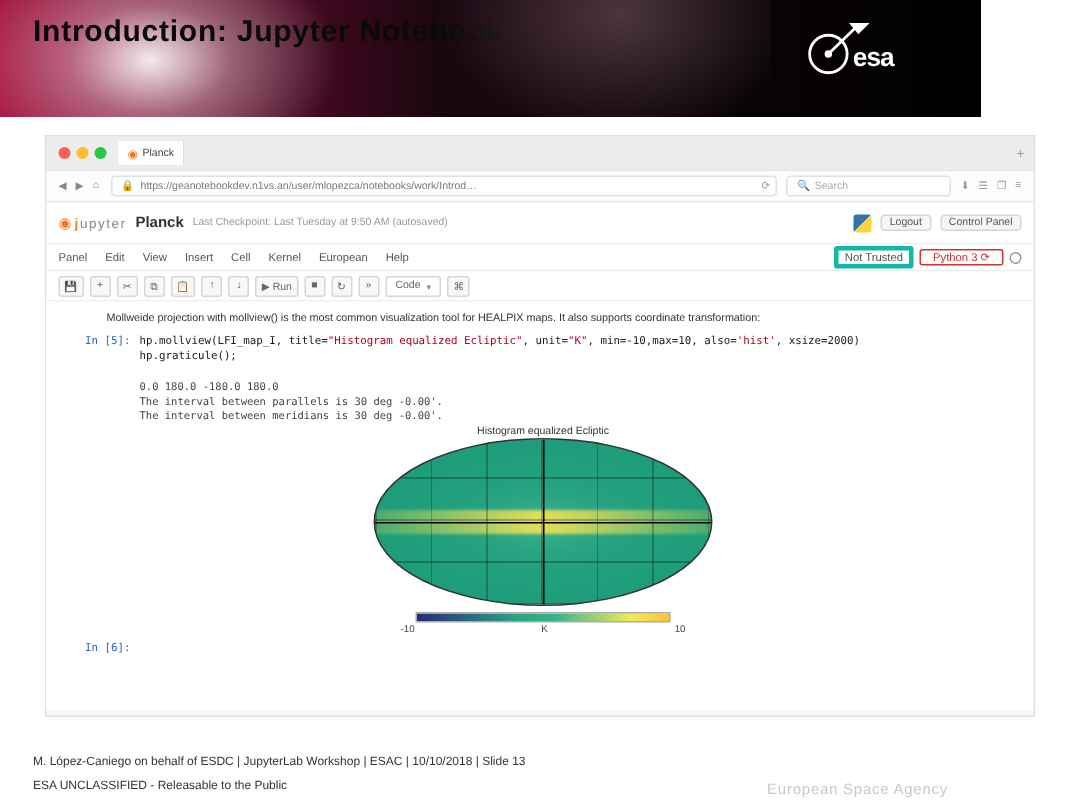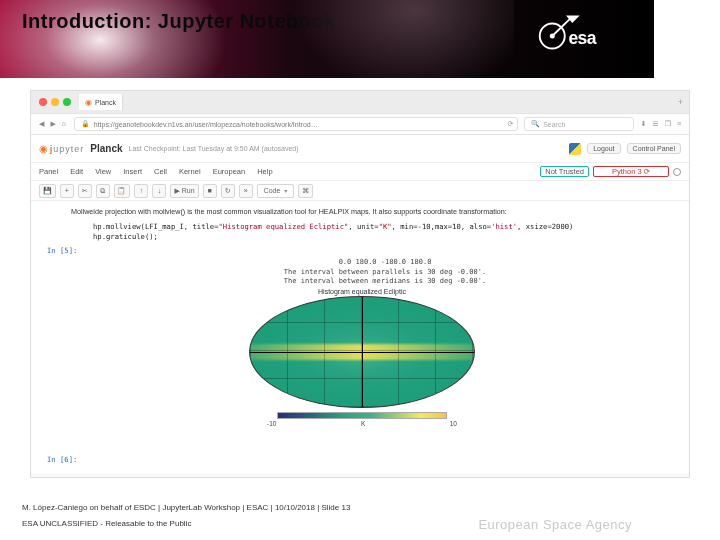--- a/index.html
+++ b/index.html
@@ -28,48 +28,48 @@
   .nbhead{height:28px;background:#fff;border-bottom:1px solid #eee;display:flex;align-items:center;padding:0 8px;}
   .jplogo{font-size:9px;color:#888;letter-spacing:1px;}
   .jplogo .jor{color:#f37726;font-weight:700;}
   .nbtitle{font-size:10px;font-weight:700;margin:0 6px;color:#333;}
   .ckpt{font-size:7px;color:#9a9a9a;}
   .nbhead .rside{margin-left:auto;display:flex;align-items:center;gap:6px;font-size:7px;color:#555;}
   .pylogo{width:12px;height:12px;background:linear-gradient(135deg,#3572A5 50%,#FFD43B 50%);border-radius:2px;}
   .btnpill{border:1px solid #d6d6d6;border-radius:3px;background:#f6f6f6;padding:1px 5px;font-size:7px;color:#555;}
   .menu{height:18px;background:#fff;border-bottom:1px solid #eee;display:flex;align-items:center;padding:0 8px;gap:12px;font-size:7.5px;color:#555;}
   .menu .rinfo{margin-left:auto;display:flex;align-items:center;gap:4px;}
-  .kernelbadge{border:1px solid #c33;color:#c33;padding:0 18px;border-radius:2px;}
+  .kernelbadge{border:1px solid #c33;color:#c33;padding:0 8px;border-radius:2px;}
   .kerneldot{width:8px;height:8px;border:1px solid #999;border-radius:50%;}
   .tool{height:20px;background:#fff;border-bottom:1px solid #eee;display:flex;align-items:center;gap:4px;padding:0 8px;font-size:7px;color:#666;}
   .tbbtn{border:1px solid #d6d6d6;border-radius:2px;background:#f8f8f8;height:14px;min-width:14px;display:flex;align-items:center;justify-content:center;padding:0 3px;}
   .tbsel{border:1px solid #d6d6d6;border-radius:2px;background:#fff;height:14px;padding:0 6px;display:flex;align-items:center;}
   .tbrun{display:flex;align-items:center;gap:2px;}
   .tbsel .caret{margin-left:4px;font-size:6px;color:#888;}
   .nbbody{position:relative;background:#fff;height:272px;overflow:hidden;padding:6px 12px 0 12px;border-left:4px solid #fff;}
   .h2{font-size:13px;font-weight:700;color:#222;margin:2px 0 4px 12px;}
   .mdtext{font-size:7.2px;color:#333;margin:0 0 6px 24px;}
   .cell{display:flex;font-family:"Menlo","Consolas",monospace;font-size:7.2px;line-height:1.4;margin-left:0;}
-  .prompt{width:46px;text-align:left;padding-right:6px;color:#2b66c4;white-space:nowrap;margin-top:24px;}
+  .prompt{width:46px;text-align:right;padding-right:6px;color:#2b66c4;white-space:nowrap;}
   .code{color:#1a1a1a;}.str{color:#b00020;}
-  .stdout{font-family:"Menlo","Consolas",monospace;font-size:7px;color:#444;white-space:pre;margin-left:46px;margin-top:2px;line-height:1.35;text-align:center;}
+  .stdout{font-family:"Menlo","Consolas",monospace;font-size:7px;color:#444;white-space:pre;margin-left:46px;margin-top:12px;line-height:1.35;}
   .figwrap{display:flex;flex-direction:column;align-items:center;margin-top:2px;}
   .figtitle{font-size:7px;color:#333;margin-bottom:1px;}
   .moll{position:relative;width:226px;height:112px;border:1px solid #333;border-radius:50%/50%;background:radial-gradient(110px 54px at 113px 56px,#3bb28b 0%,#2aa483 35%,#23a17e 55%,#1d9d7a 100%);overflow:hidden;}
   .gal{position:absolute;left:0;right:0;top:50%;height:16px;transform:translateY(-50%);background:linear-gradient(90deg,rgba(255,230,80,.2),rgba(255,230,80,.6) 30%,rgba(255,230,80,.85) 50%,rgba(255,230,80,.6) 70%,rgba(255,230,80,.2));filter:blur(1px);}
   .moll::after{content:"";position:absolute;inset:0;background:
     repeating-linear-gradient(0deg,rgba(0,0,0,.25) 0 1px,transparent 1px 28px),
     repeating-linear-gradient(90deg,rgba(0,0,0,.25) 0 1px,transparent 1px 37px);}
   .moll .axv{position:absolute;left:50%;top:0;bottom:0;width:1px;background:#000;}
   .moll .axh{position:absolute;top:50%;left:0;right:0;height:1px;background:#000;}
   .cbar{margin-top:4px;width:170px;height:7px;background:linear-gradient(90deg,#2a2a7a,#2aa483 40%,#3bb28b 55%,#f5e95a 85%,#f9c23c);border:1px solid #aaa;position:relative;}
   .cticks{display:flex;justify-content:space-between;width:190px;font-size:6.5px;color:#444;margin-top:1px;}
   .footer1{position:absolute;left:22px;bottom:28px;font-size:8px;color:#333;}
   .footer2{position:absolute;left:22px;bottom:12px;font-size:8px;color:#333;}
-  .eagrey{position:absolute;right:22px;bottom:8px;font-size:13px;color:#c9c9c9;letter-spacing:.5px;}
+  .eagrey{position:absolute;right:22px;bottom:8px;font-size:10px;color:#c9c9c9;letter-spacing:.5px;}
 </style>
 </head>
 <body>
 
 <div class="slide">
 
   <div class="hero">
     <div class="title">Introduction: Jupyter Notebook</div>
     <svg class="esa-logo" viewBox="0 0 160 70">
       <circle cx="26" cy="35" r="20" fill="none" stroke="#fff" stroke-width="3"></circle>
@@ -133,21 +133,21 @@
     <div class="menu">
       <span>Panel</span>
       <span>Edit</span>
       <span>View</span>
       <span>Insert</span>
       <span>Cell</span>
       <span>Kernel</span>
       <span>European</span>
       <span>Help</span>
       <div class="rinfo">
-        <span style="border:1px solid #14b8a6;border-radius:2px;padding:0 4px;">Not Trusted</span>
+        <span style="border:3px solid #14b8a6;border-radius:2px;padding:0 4px;">Not Trusted</span>
         <span class="kernelbadge"><span>Python 3</span> ⟳</span>
         <span class="kerneldot"></span>
       </div>
     </div>
 
     <div class="tool">
       <span class="tbbtn">💾</span>
       <span class="tbbtn">+</span>
       <span class="tbbtn">✂</span>
       <span class="tbbtn">⧉</span>

